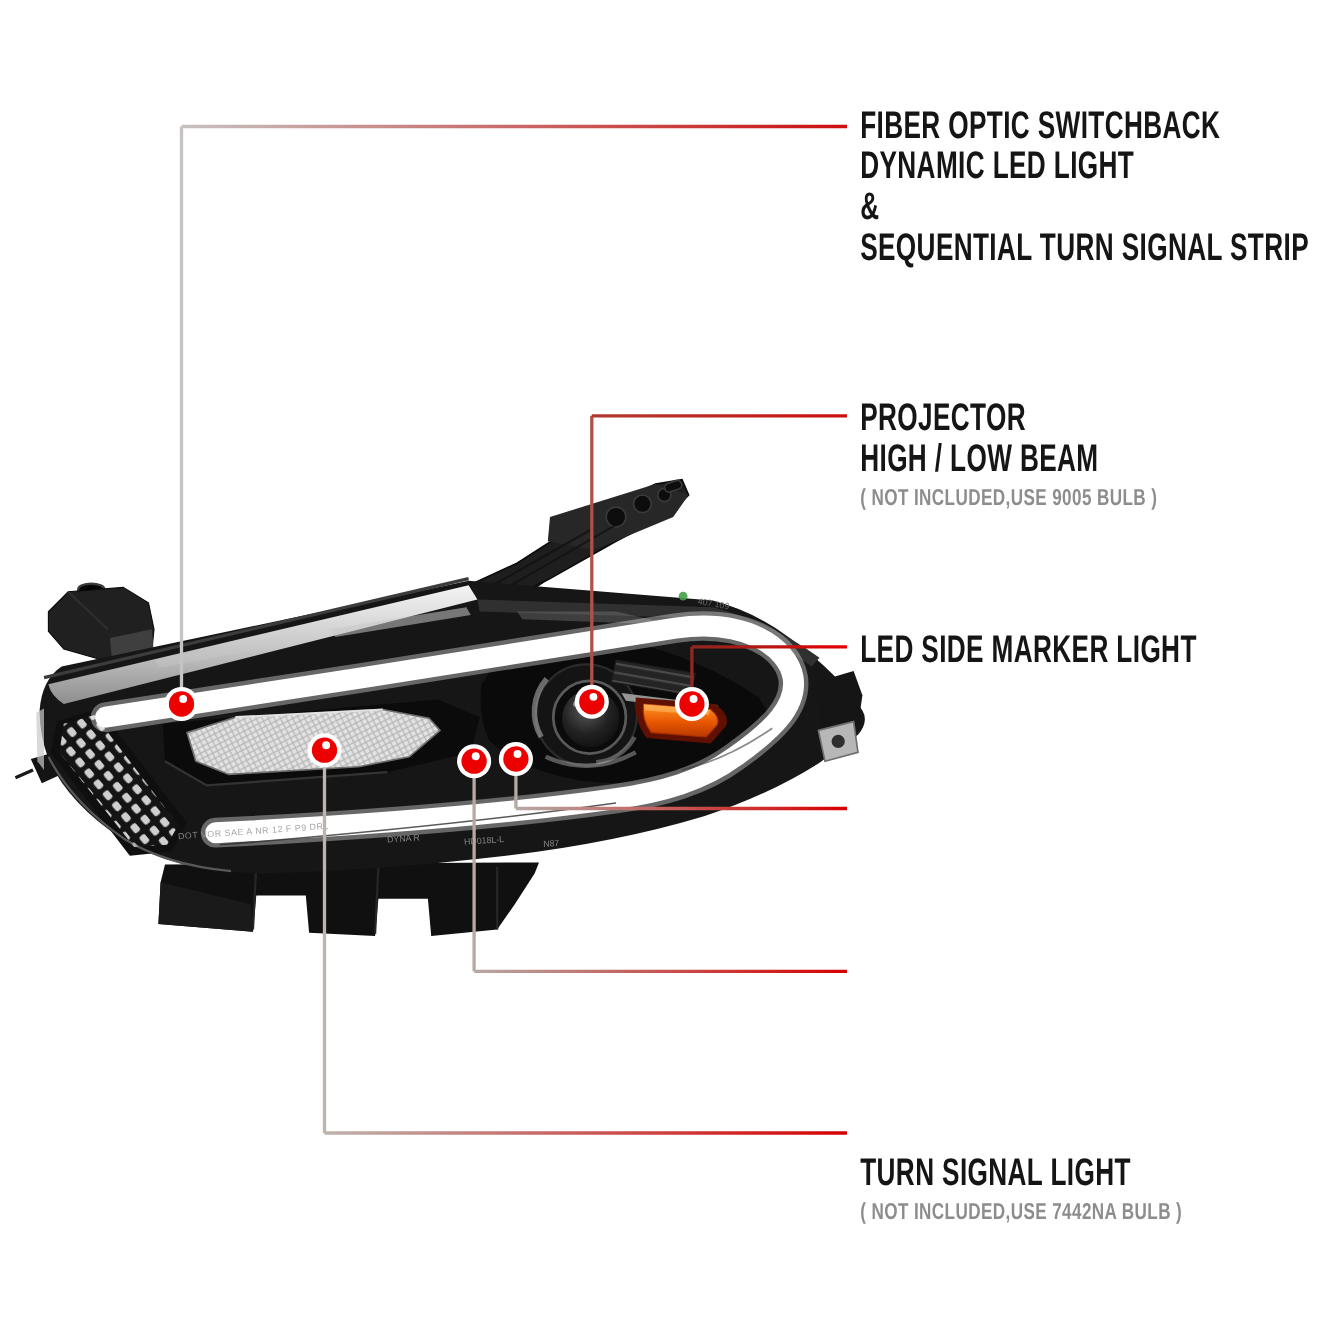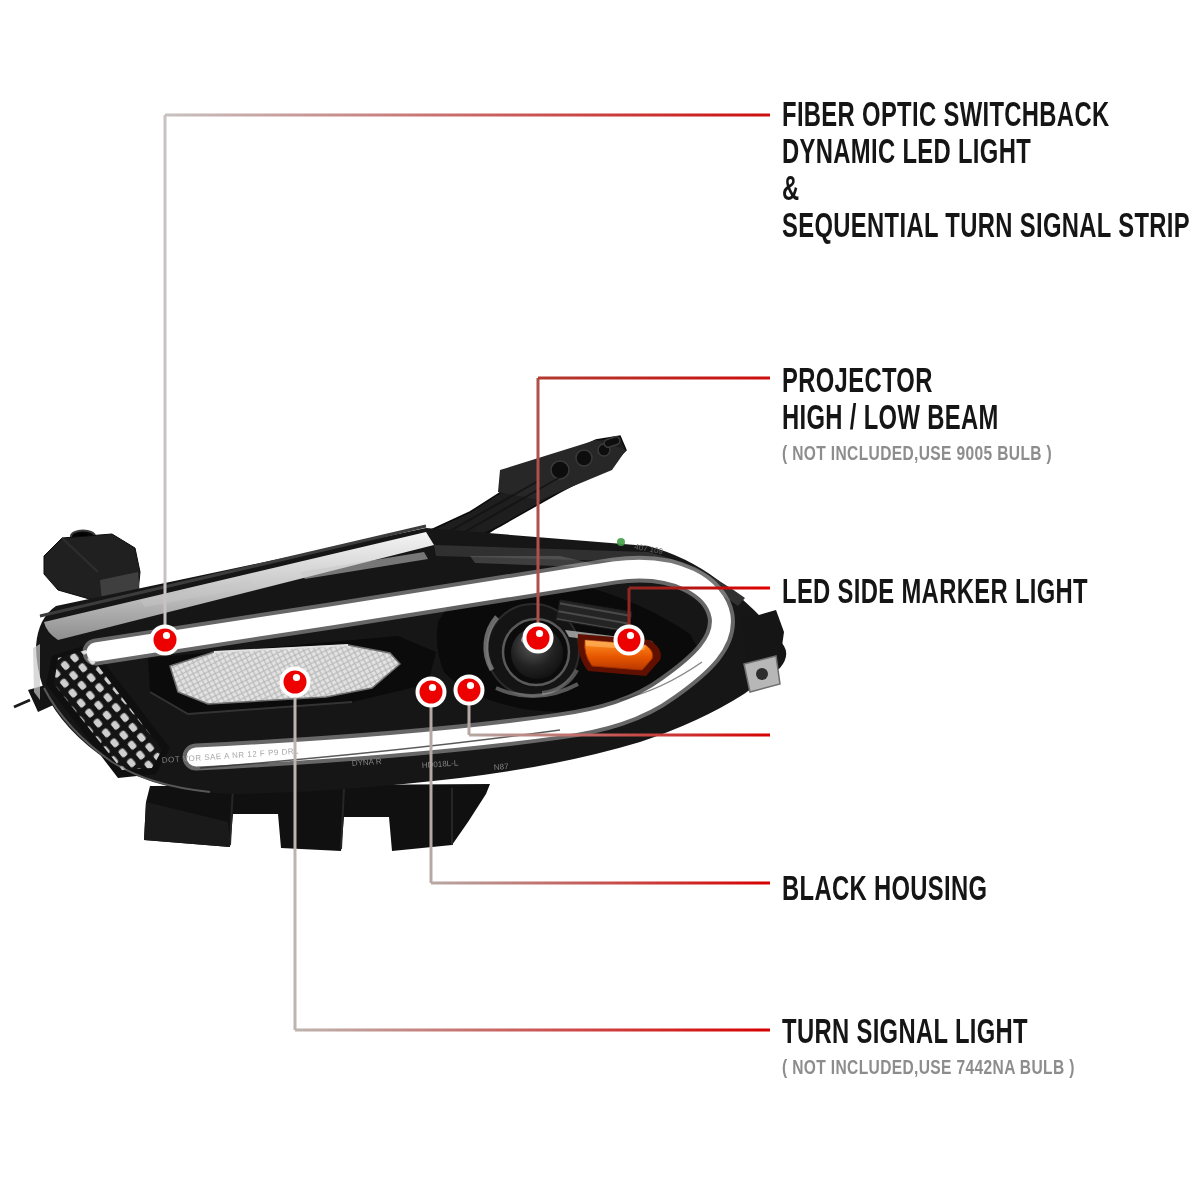--- a/index.html
+++ b/index.html
@@ -243,22 +243,19 @@
   <div class="t">PROJECTOR</div>
   <div class="t">HIGH / LOW BEAM</div>
   <div class="n">( NOT INCLUDED,USE  9005  BULB )</div>
 </div>
 
 <div class="callout" style="top:572px">
   <div class="t">LED SIDE MARKER LIGHT</div>
 </div>
 
 
-<div class="callout" style="top:869px">
-  <div class="t">BLACK HOUSING</div>
-</div>
-
-<div class="callout" style="top:1012px">
+
+<div class="callout" style="top:1047px">
   <div class="t">TURN SIGNAL LIGHT</div>
   <div class="n">( NOT INCLUDED,USE  7442NA  BULB )</div>
 </div>
 
 </div>
 
 </body></html>

